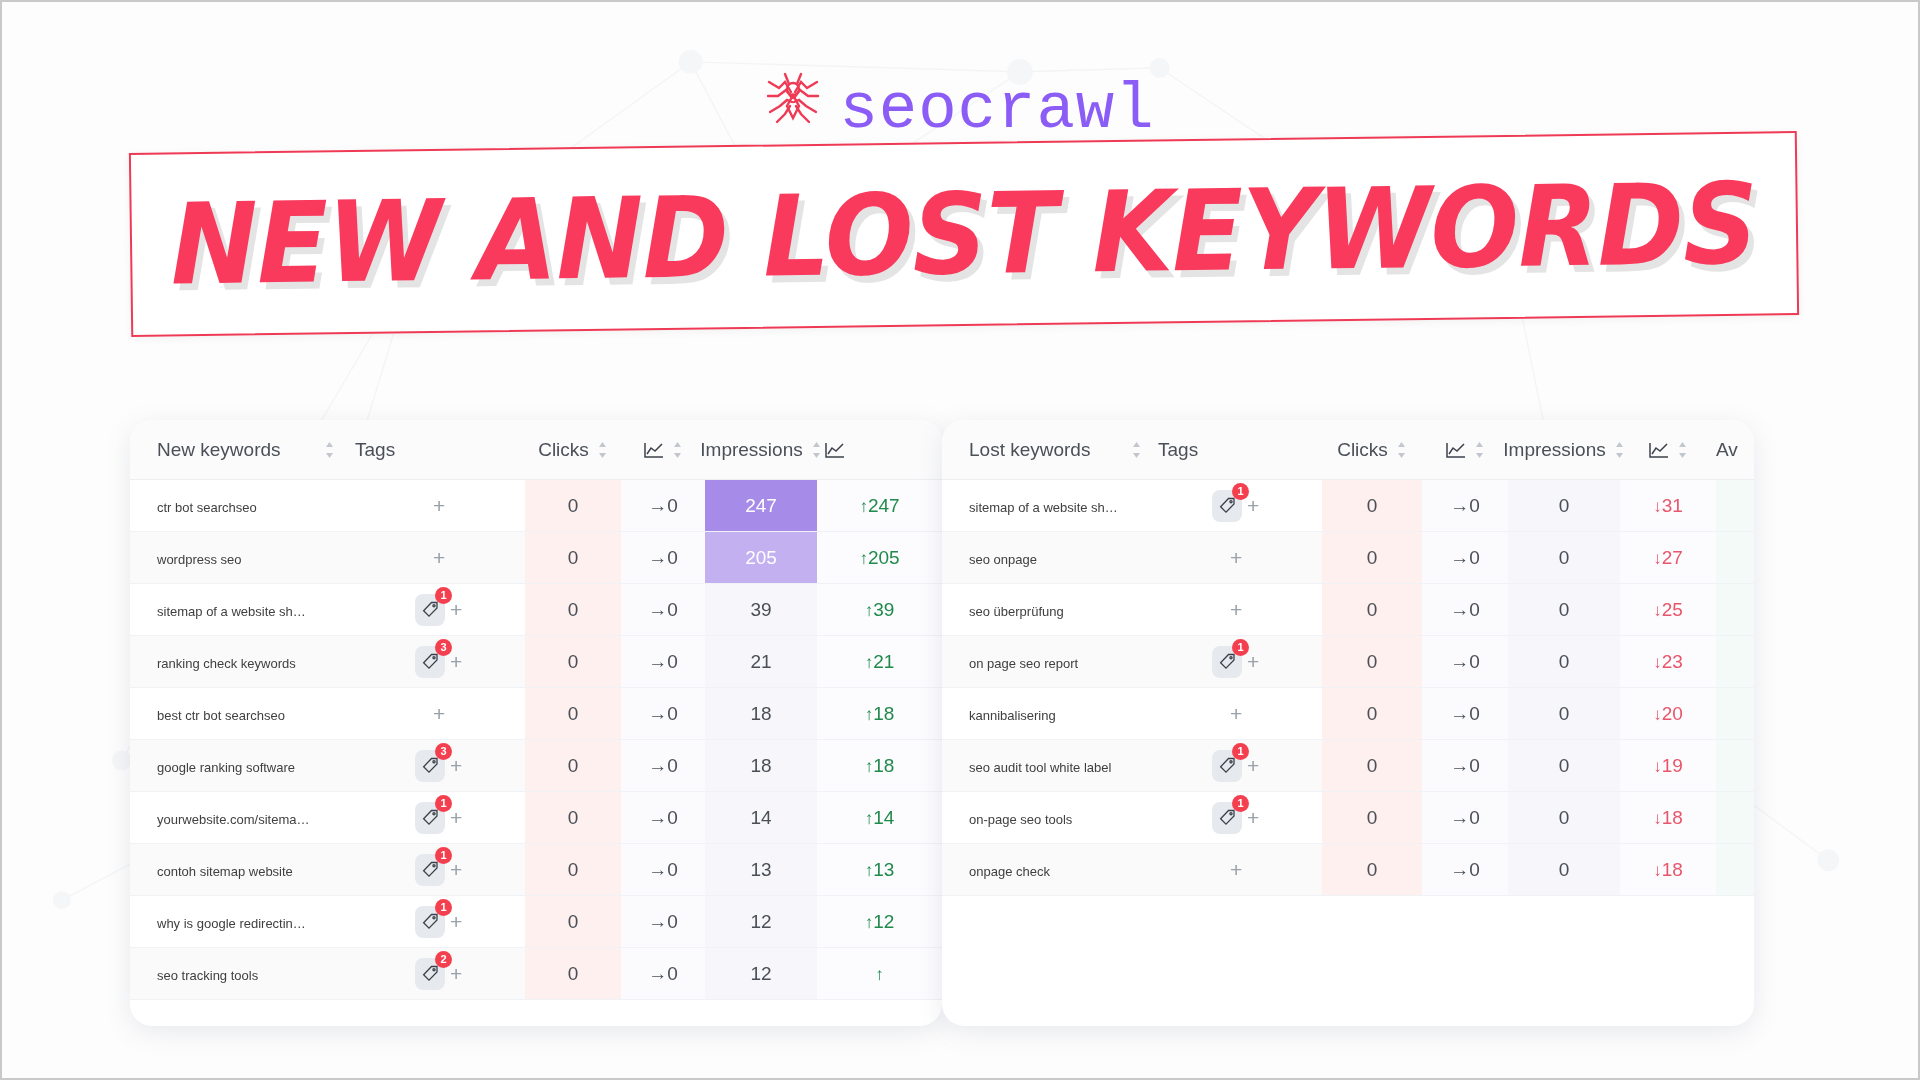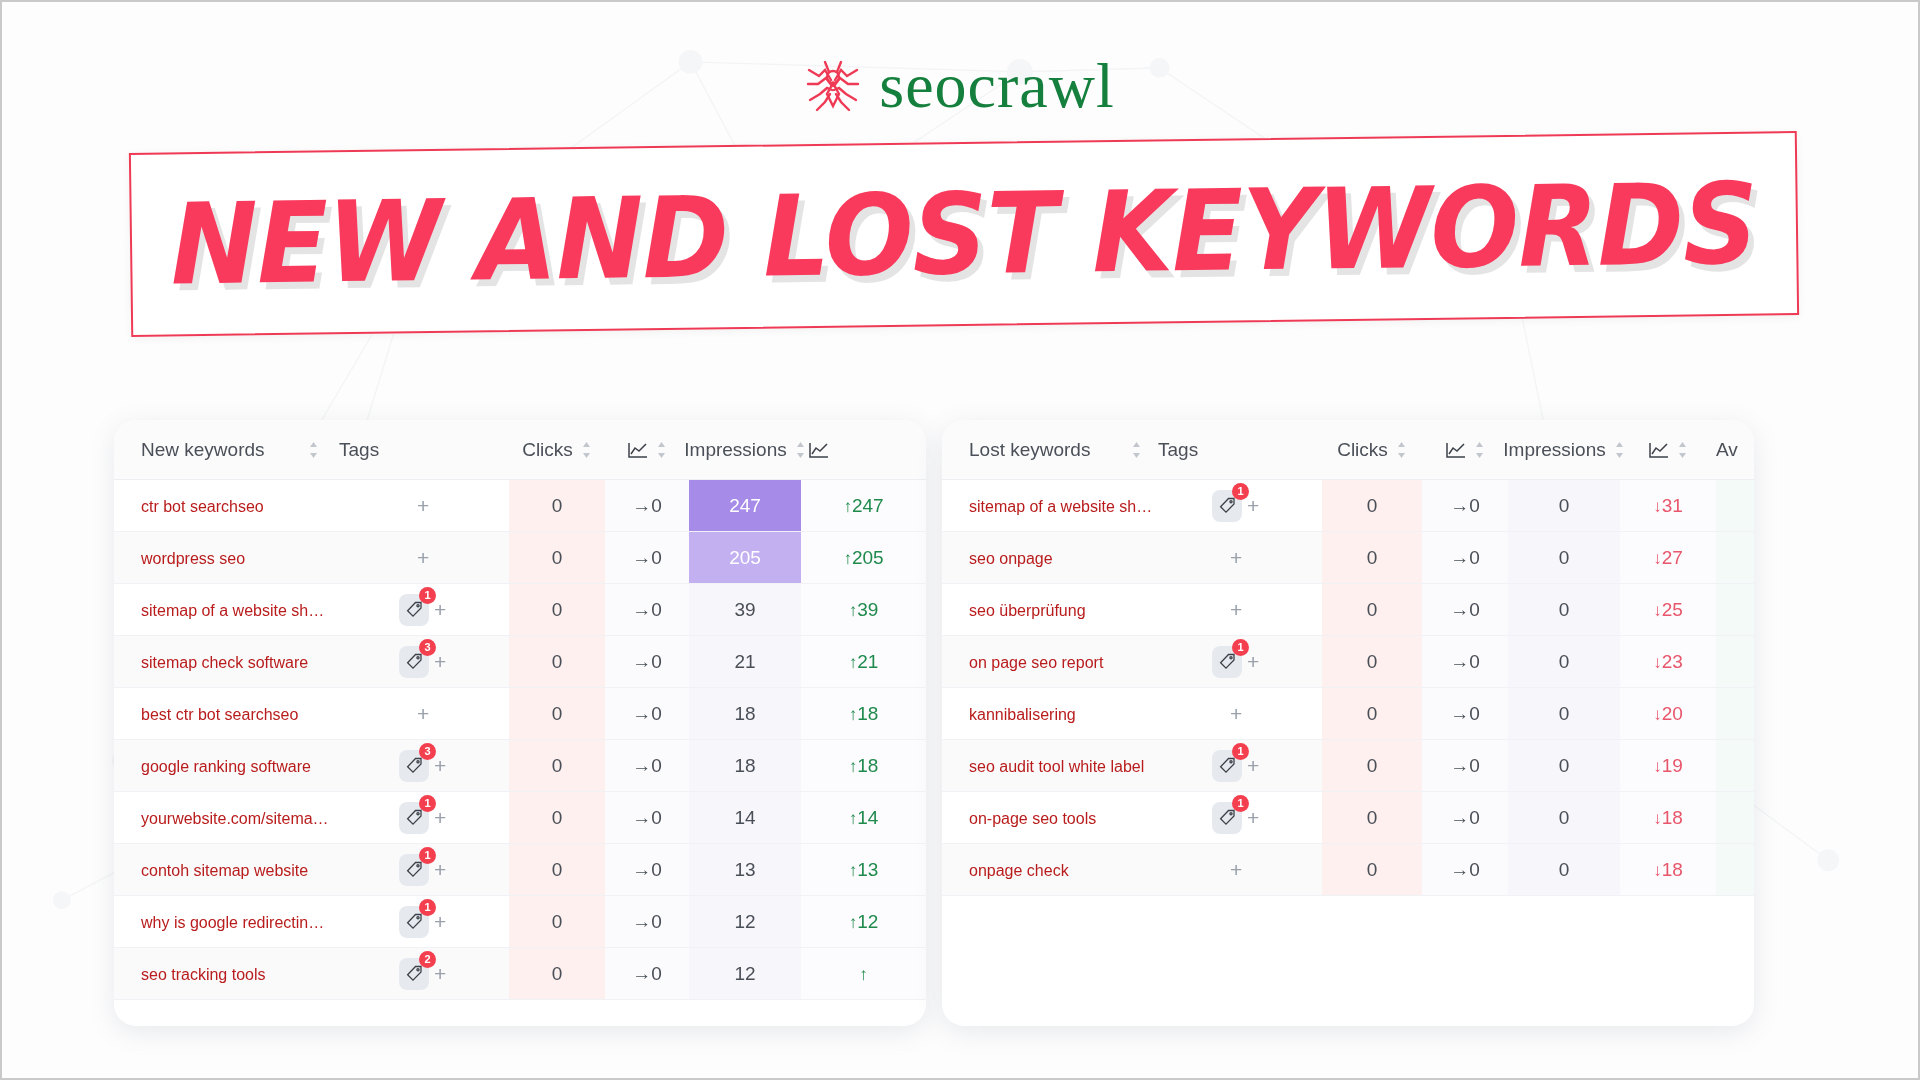--- a/index.html
+++ b/index.html
@@ -22,23 +22,24 @@
   
   #bg-net { position:absolute; inset:0; pointer-events:none; opacity:.55; }
 
   
   #logo-wrap {
     position:absolute; left:0; right:0; top:52px;
     display:flex; align-items:center; justify-content:center; gap:18px;
   }
   #spider-icon { width:56px; height:60px; display:block; }
   #logo-text {
-    font-size:64px; letter-spacing:1px; color:#15803d;
+    font-size:64px; letter-spacing:1px; color:#8b5cf6;
     font-weight:400; line-height:1;
-    font-family:Liberation Serif, serif;
+    font-family:Liberation Mono, monospace;
+    margin-top:24px;
   }
 
   
   #banner {
     position:absolute;
     left:128px; top:140px; width:1668px; height:184px;
     border:2px solid #ef3a56;
     background:#ffffff;
     transform:rotate(-0.75deg);
     display:flex; align-items:center; justify-content:center;
@@ -59,21 +60,21 @@
 
   
   .card {
     position:absolute;
     top:418px;
     background:#ffffff;
     border-radius:22px;
     box-shadow:0 6px 26px rgba(90,100,130,.13);
     overflow:hidden;
   }
-  #card-new  { left:112px; width:812px; height:606px; }
+  #card-new  { left:128px; width:812px; height:606px; }
   #card-lost { left:940px; width:812px; height:606px; }
 
   table { width:100%; border-collapse:collapse; table-layout:fixed; }
 
   thead th {
     background:#fbfbfc;
     font-size:19px; font-weight:400; color:#4b5058;
     padding:19px 0 18px 0;
     border-bottom:1px solid #eceef1;
     text-align:center;
@@ -89,21 +90,21 @@
   .chart-ico { display:inline-block; width:20px; height:16px; flex:none; }
 
   tbody td {
     font-size:19px; color:#4a4f57;
     height:52px; text-align:center; vertical-align:middle;
     border-bottom:1px solid #f1f2f5;
     white-space:nowrap;
   }
   tbody tr:nth-child(even) td { background:#fafafb; }
   td.kw { text-align:left; padding-left:27px; }
-  .kw-link { color:#b91c1c; font-size:16px; text-decoration:none; }
+  .kw-link { color:#404040; font-size:13px; text-decoration:none; }
 
   
   td.tags { text-align:left; padding-left:0; }
   .tags-inner { display:flex; align-items:center; gap:5px; padding-left:88px; }
   .tag-chip {
     position:relative; width:30px; height:32px; border-radius:8px;
     background:#e6eaef; display:inline-flex; align-items:center; justify-content:center;
   }
   .tag-chip svg { width:17px; height:17px; }
   .tag-badge {
@@ -287,21 +288,21 @@
                 </span>
                 <span class="plus">+</span>
               </div>
             </td>
             <td class="col-clicks">0</td>
             <td class="col-cdelta"><span class="flat">→</span>0</td>
             <td class="col-impr">39</td>
             <td class="col-idelta up"><span class="arr">↑</span>39</td>
           </tr>
           <tr>
-            <td class="kw"><a class="kw-link" href="#">sitemap check software</a></td>
+            <td class="kw"><a class="kw-link" href="#">ranking check keywords</a></td>
             <td class="tags">
               <div class="tags-inner" style="padding-left:70px">
                 <span class="tag-chip">
                   <svg viewBox="0 0 17 17" fill="none" stroke="#3c4149" stroke-width="1.3">
                     <path d="M9.5 1.5 H15 V7 L7 15.2 L1.6 9.8 Z"></path>
                     <circle cx="12" cy="4.8" r="1.1"></circle>
                   </svg>
                   <span class="tag-badge">3</span>
                 </span>
                 <span class="plus">+</span>

